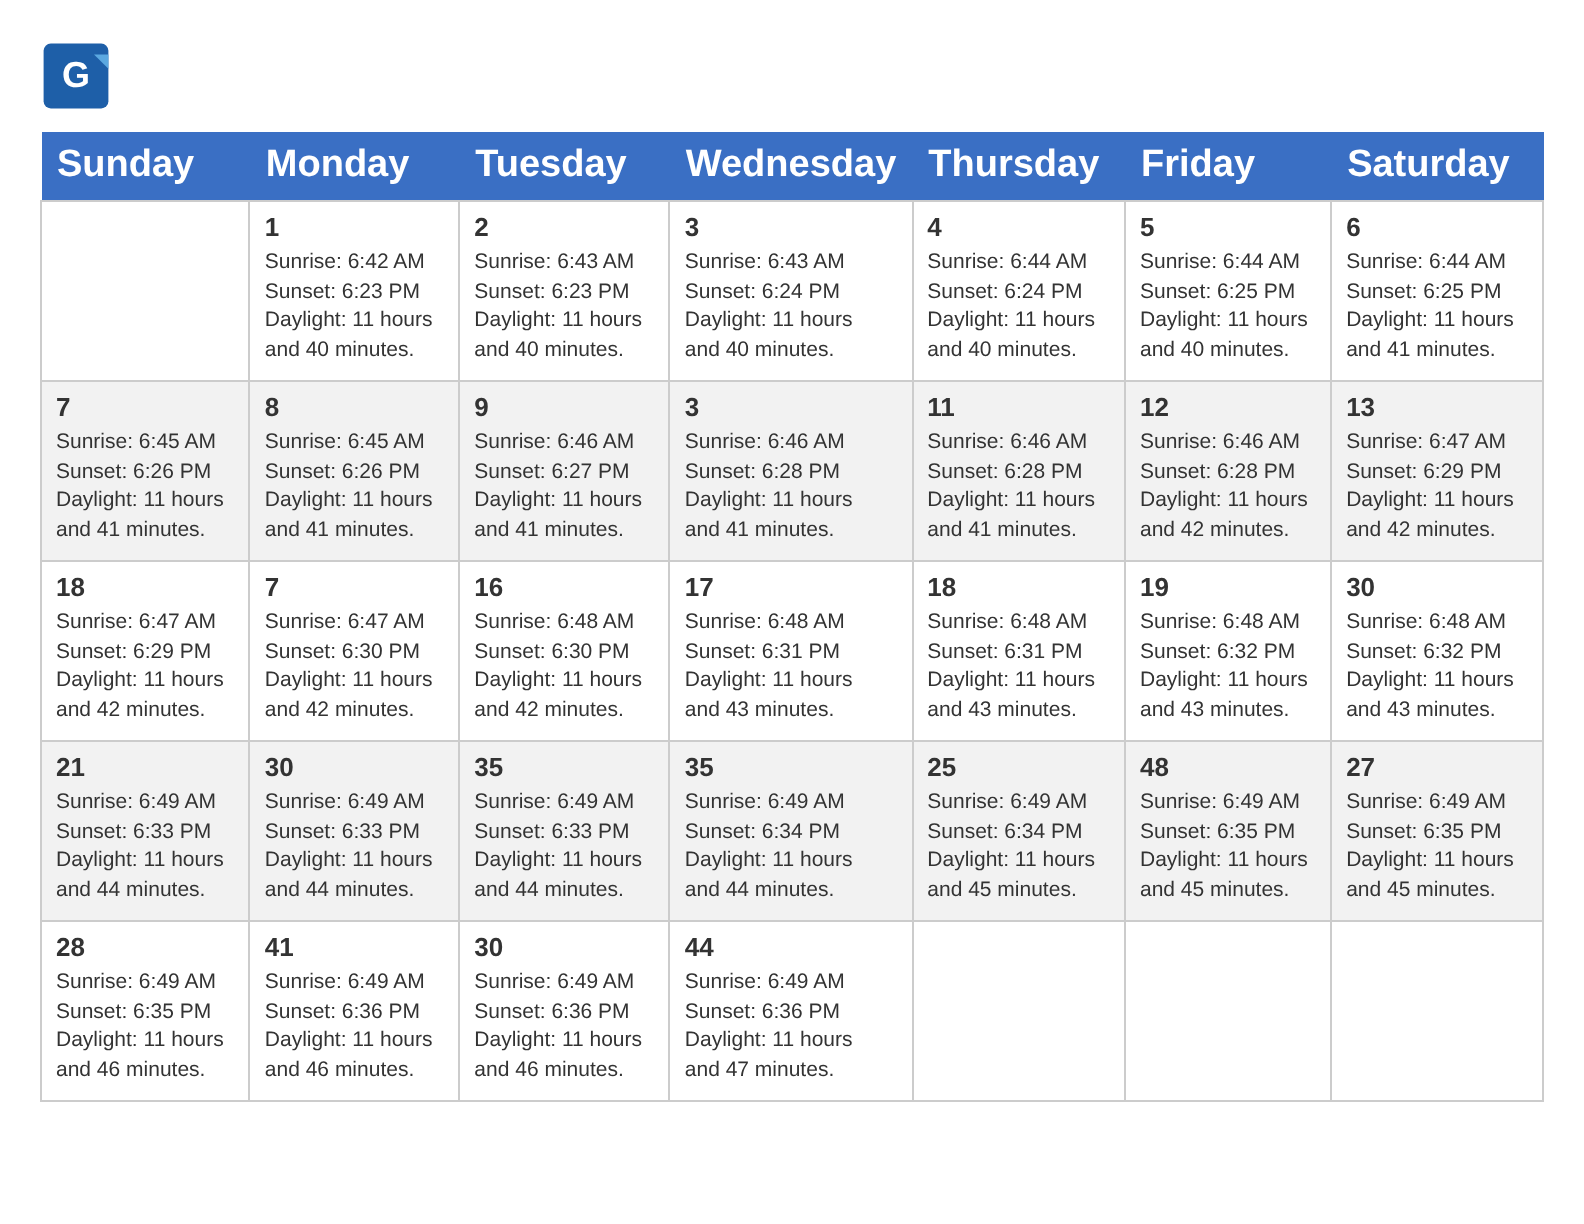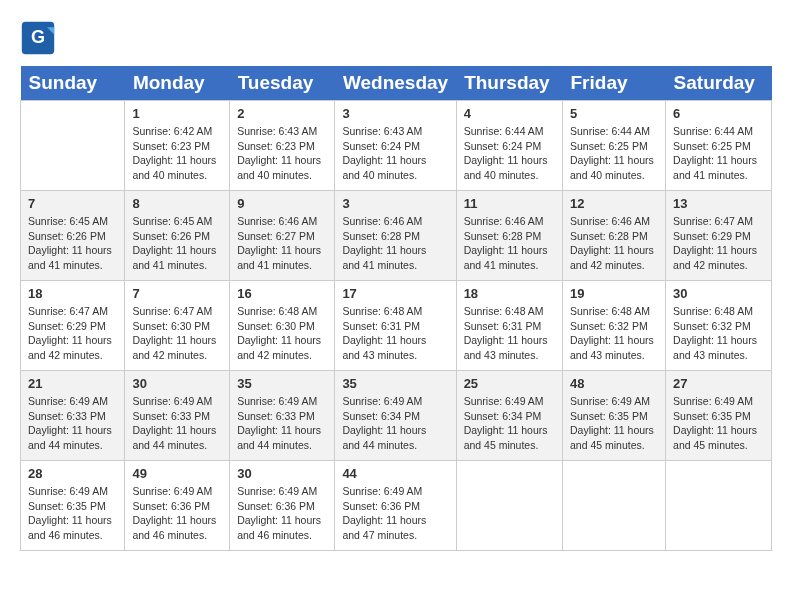--- a/index.html
+++ b/index.html
@@ -321,21 +321,21 @@
       </tr>
       <tr>
         <td>
           <div class="day-num">28</div>
           <div class="day-detail" style="white-space: pre-line;">Sunrise: 6:49 AM
 Sunset: 6:35 PM
 Daylight: 11 hours
 and 46 minutes.</div>
         </td>
         <td>
-          <div class="day-num">49</div>
+          <div class="day-num">41</div>
           <div class="day-detail" style="white-space: pre-line;">Sunrise: 6:49 AM
 Sunset: 6:36 PM
 Daylight: 11 hours
 and 46 minutes.</div>
         </td>
         <td>
           <div class="day-num">30</div>
           <div class="day-detail" style="white-space: pre-line;">Sunrise: 6:49 AM
 Sunset: 6:36 PM
 Daylight: 11 hours

